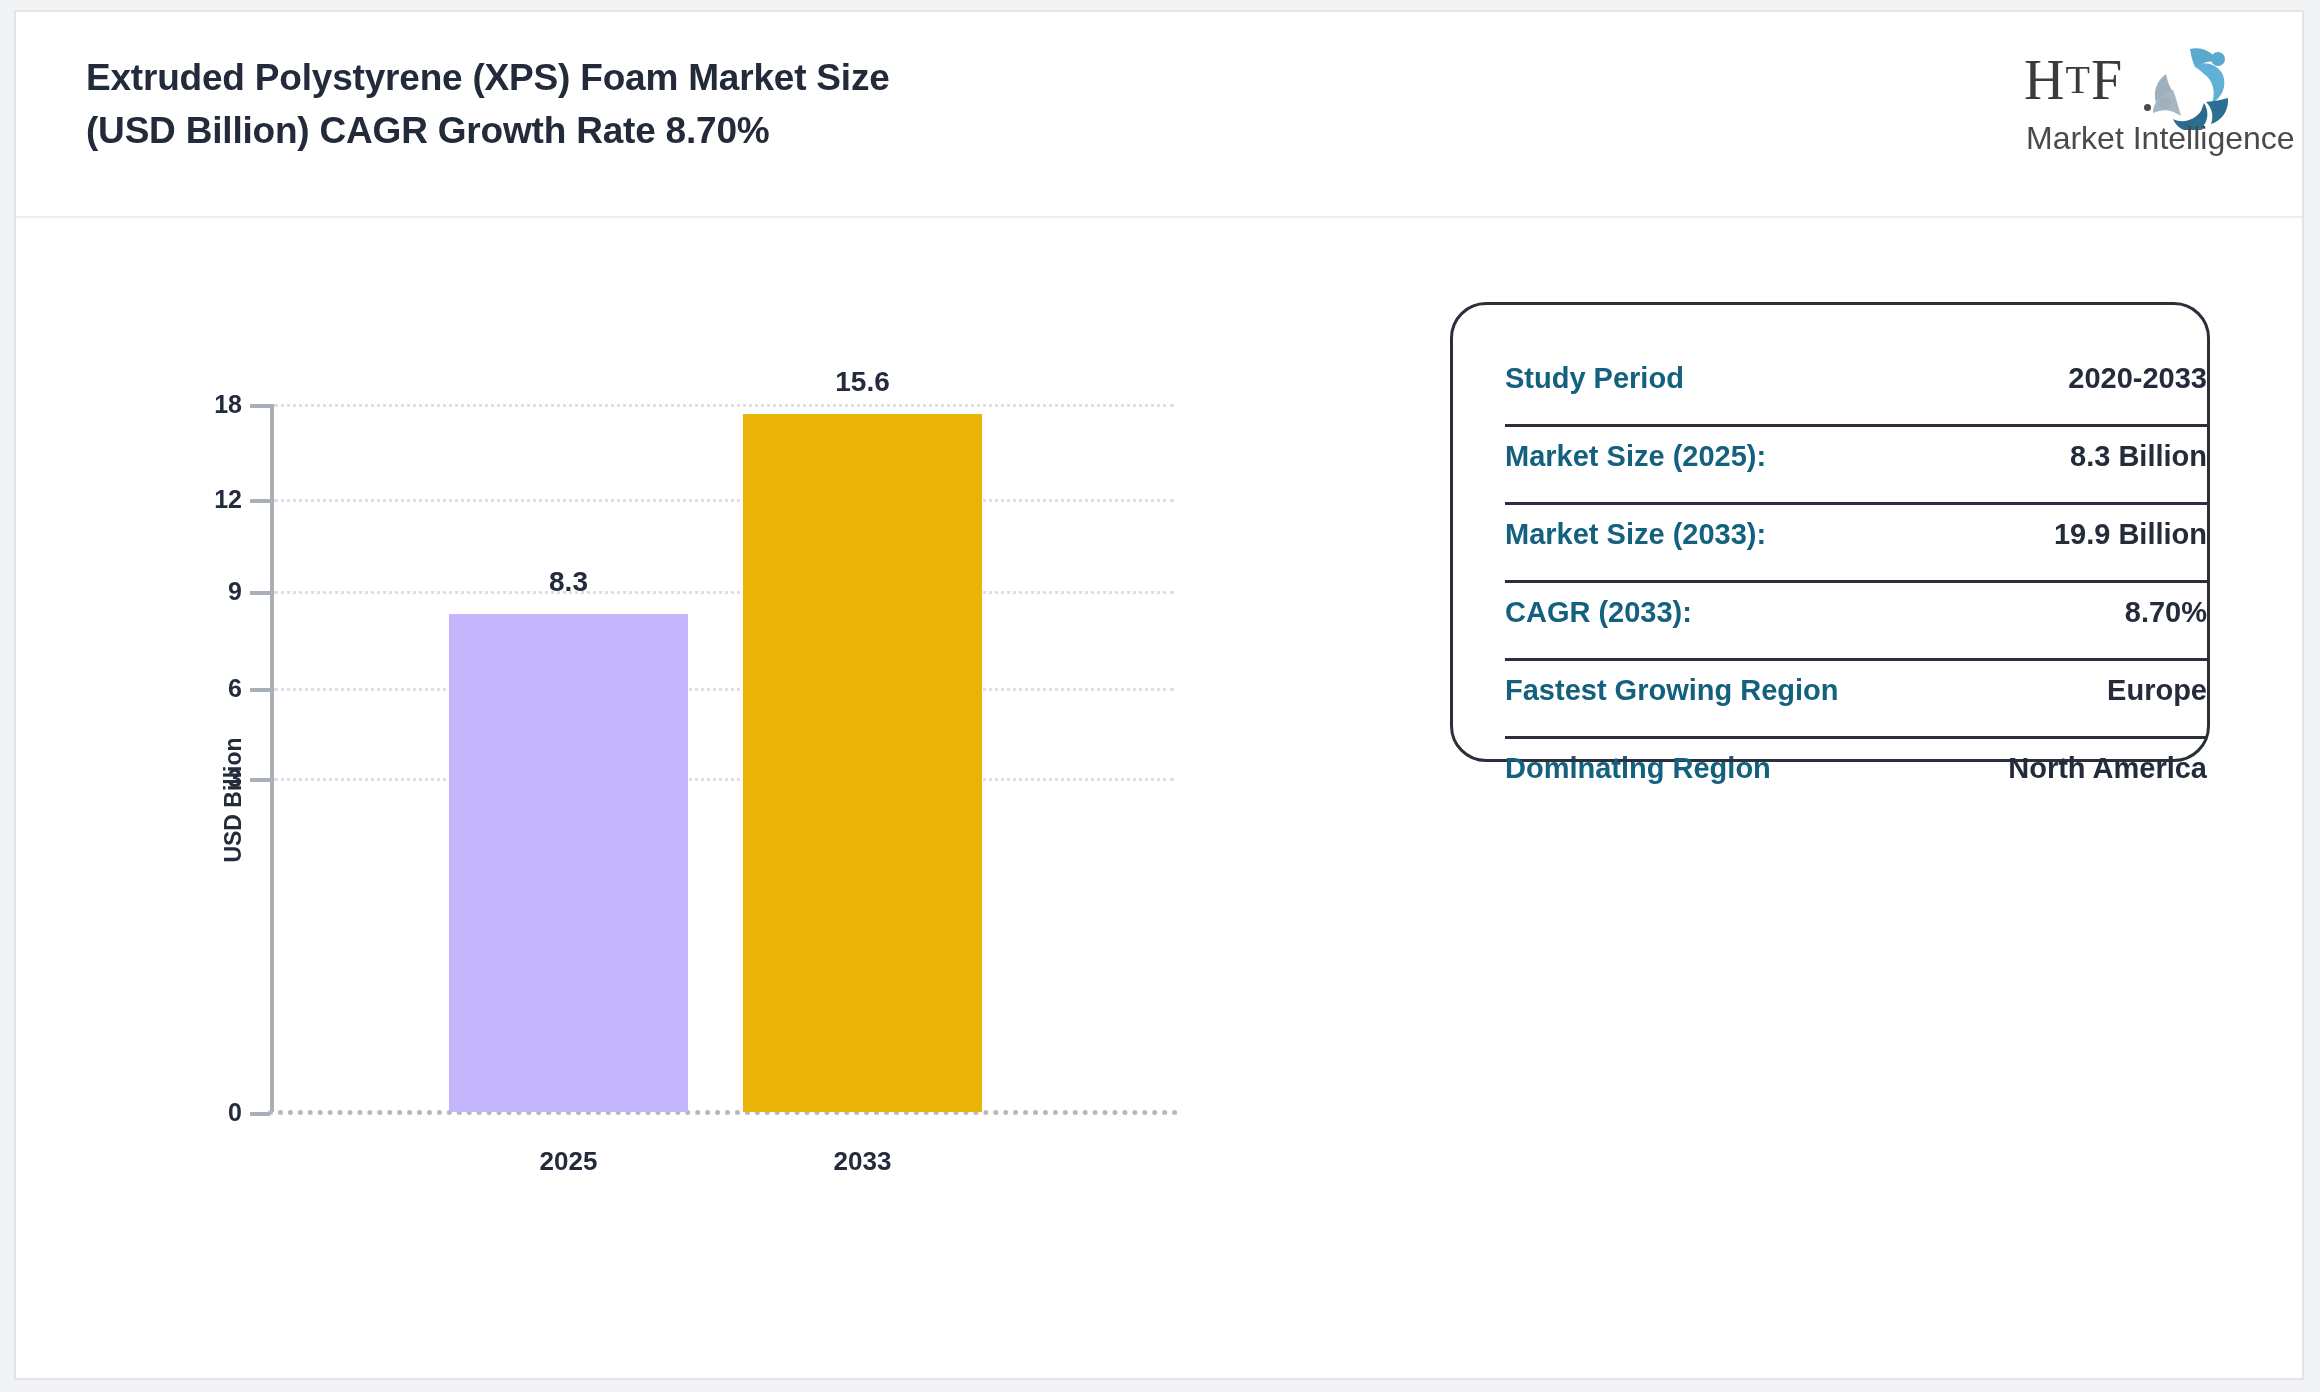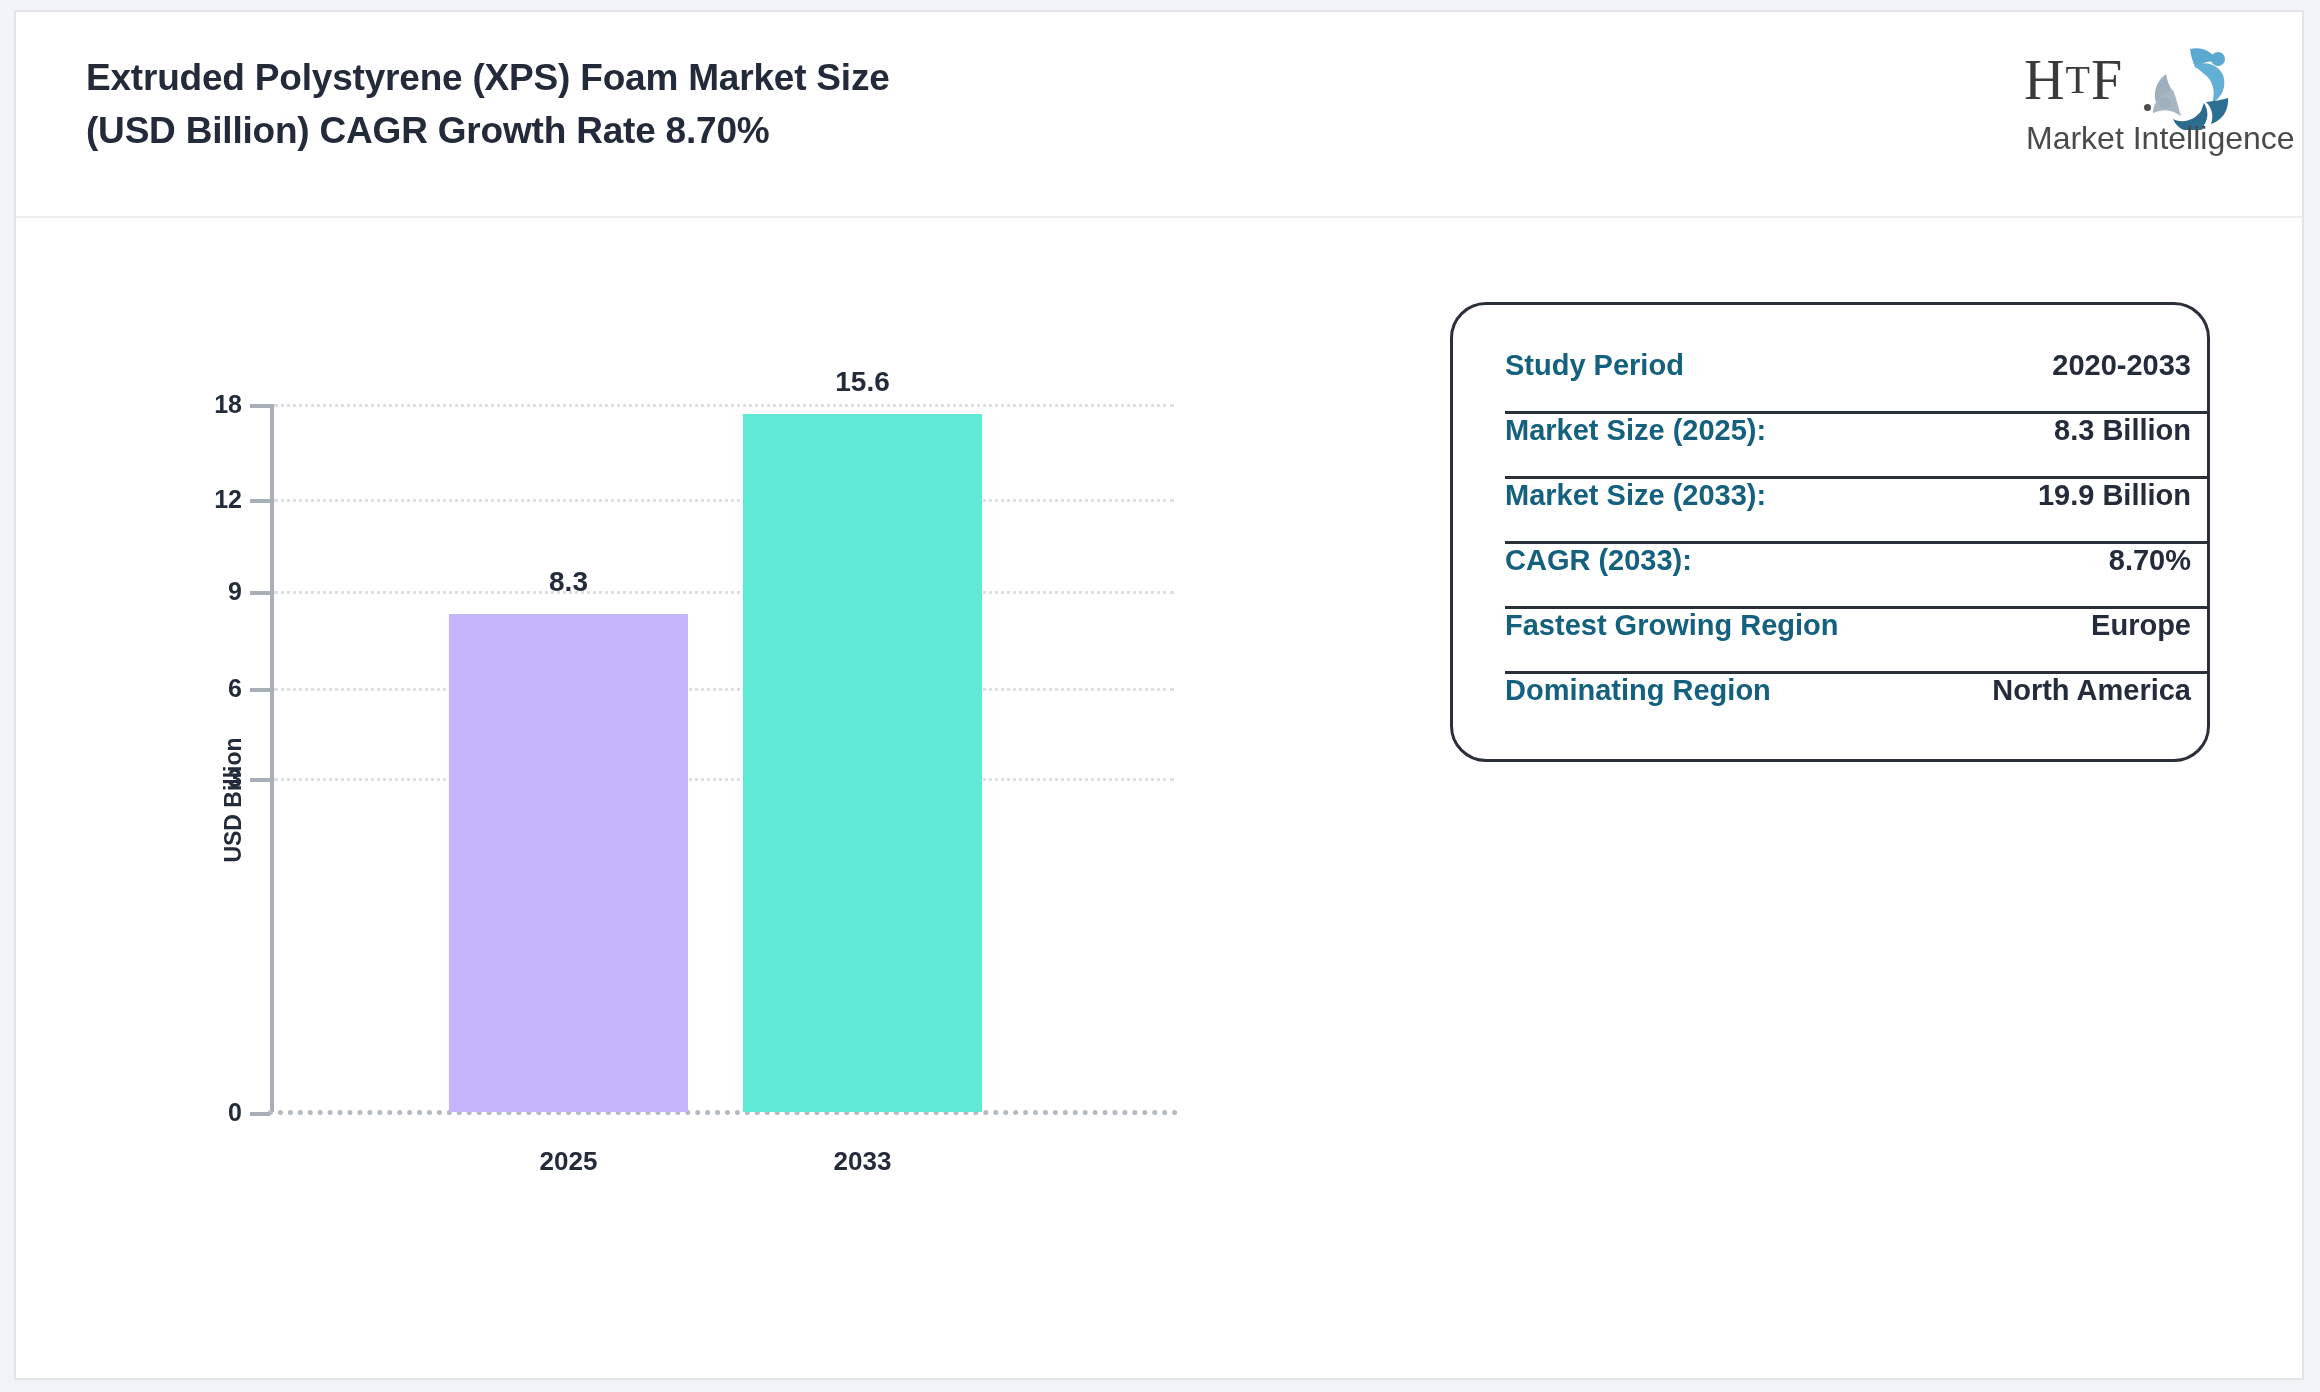--- a/index.html
+++ b/index.html
@@ -201,21 +201,22 @@
     left: 52px;
     right: 0px;
     top: 44px;
   }
   .info-row {
     display: flex;
     align-items: baseline;
     justify-content: space-between;
     height: 62px;
     border-bottom: 3px solid #2b2f3a;
-    padding-right: 16px;
+    padding-right: 0px;
+    margin-top: 13px;
   }
   .info-row:last-child { border-bottom: none; }
   .info-label {
     font-size: 29px;
     font-weight: bold;
     color: #14607f;
     white-space: nowrap;
   }
   .info-value {
     font-size: 29px;
@@ -279,21 +280,21 @@
           <div class="gridline" style="top: 95px;"></div>
           <div class="tick-mark" style="top: 95px;"></div>
           <div class="tick-label" style="top: 95px;">12</div>
           <div class="gridline" style="top: 0px;"></div>
           <div class="tick-mark" style="top: 0px;"></div>
           <div class="tick-label" style="top: 0px;">18</div>
           <div class="bar" style="left: 175px; width: 239px; height: 498.367px; background: #c4b5fd;">
             <div class="bar-value">8.3</div>
             <div class="cat-label">2025</div>
           </div>
-          <div class="bar" style="left: 469px; width: 239px; height: 698.5px; background: #5eead4;">
+          <div class="bar" style="left: 469px; width: 239px; height: 698.5px; background: #eab308;">
             <div class="bar-value">15.6</div>
             <div class="cat-label">2033</div>
           </div>
         </div>
     </div>
 
     <div class="info">
       <div class="info-rows" id="info-rows">
           <div class="info-row">
             <span class="info-label">Study Period</span>

